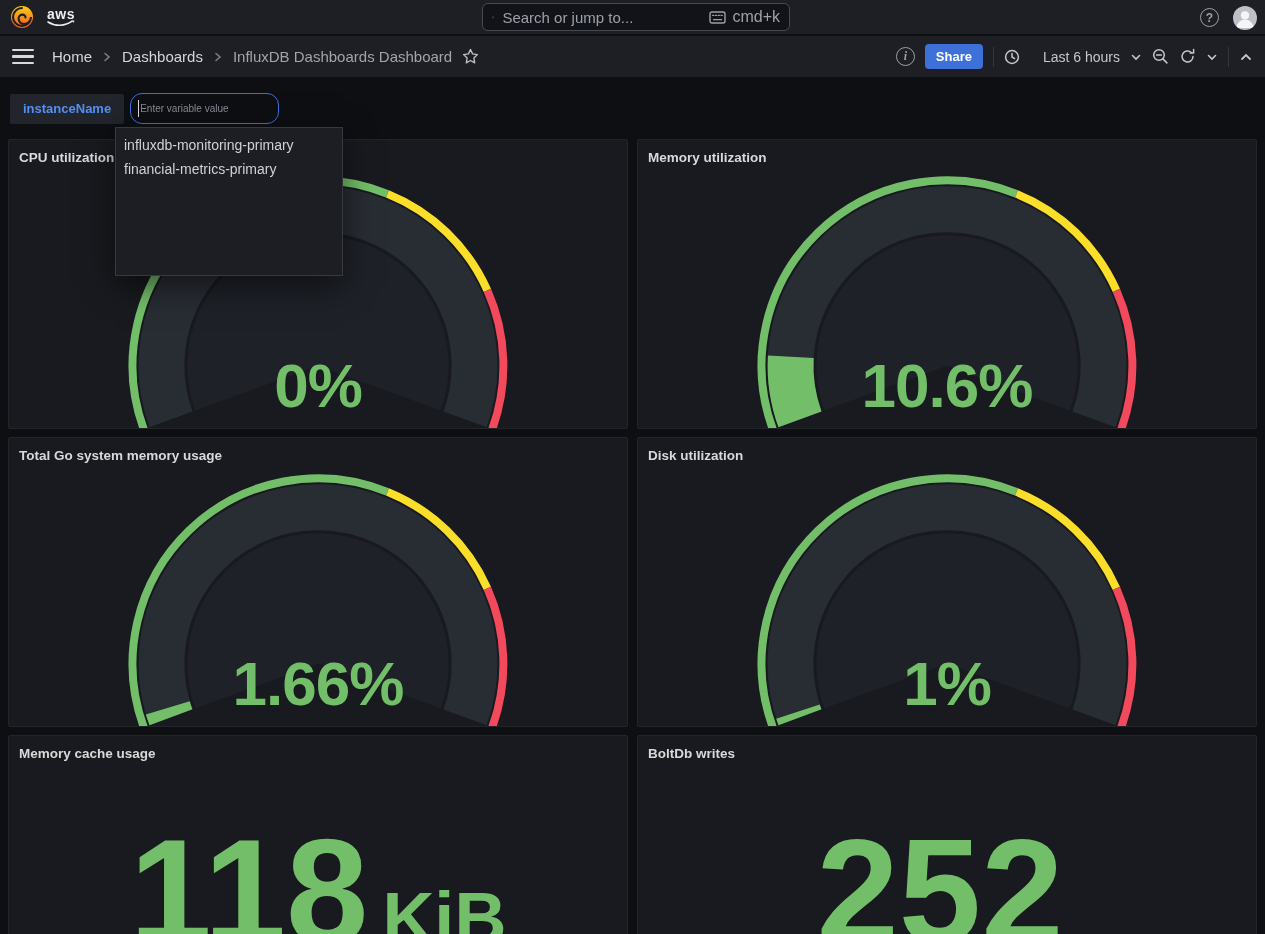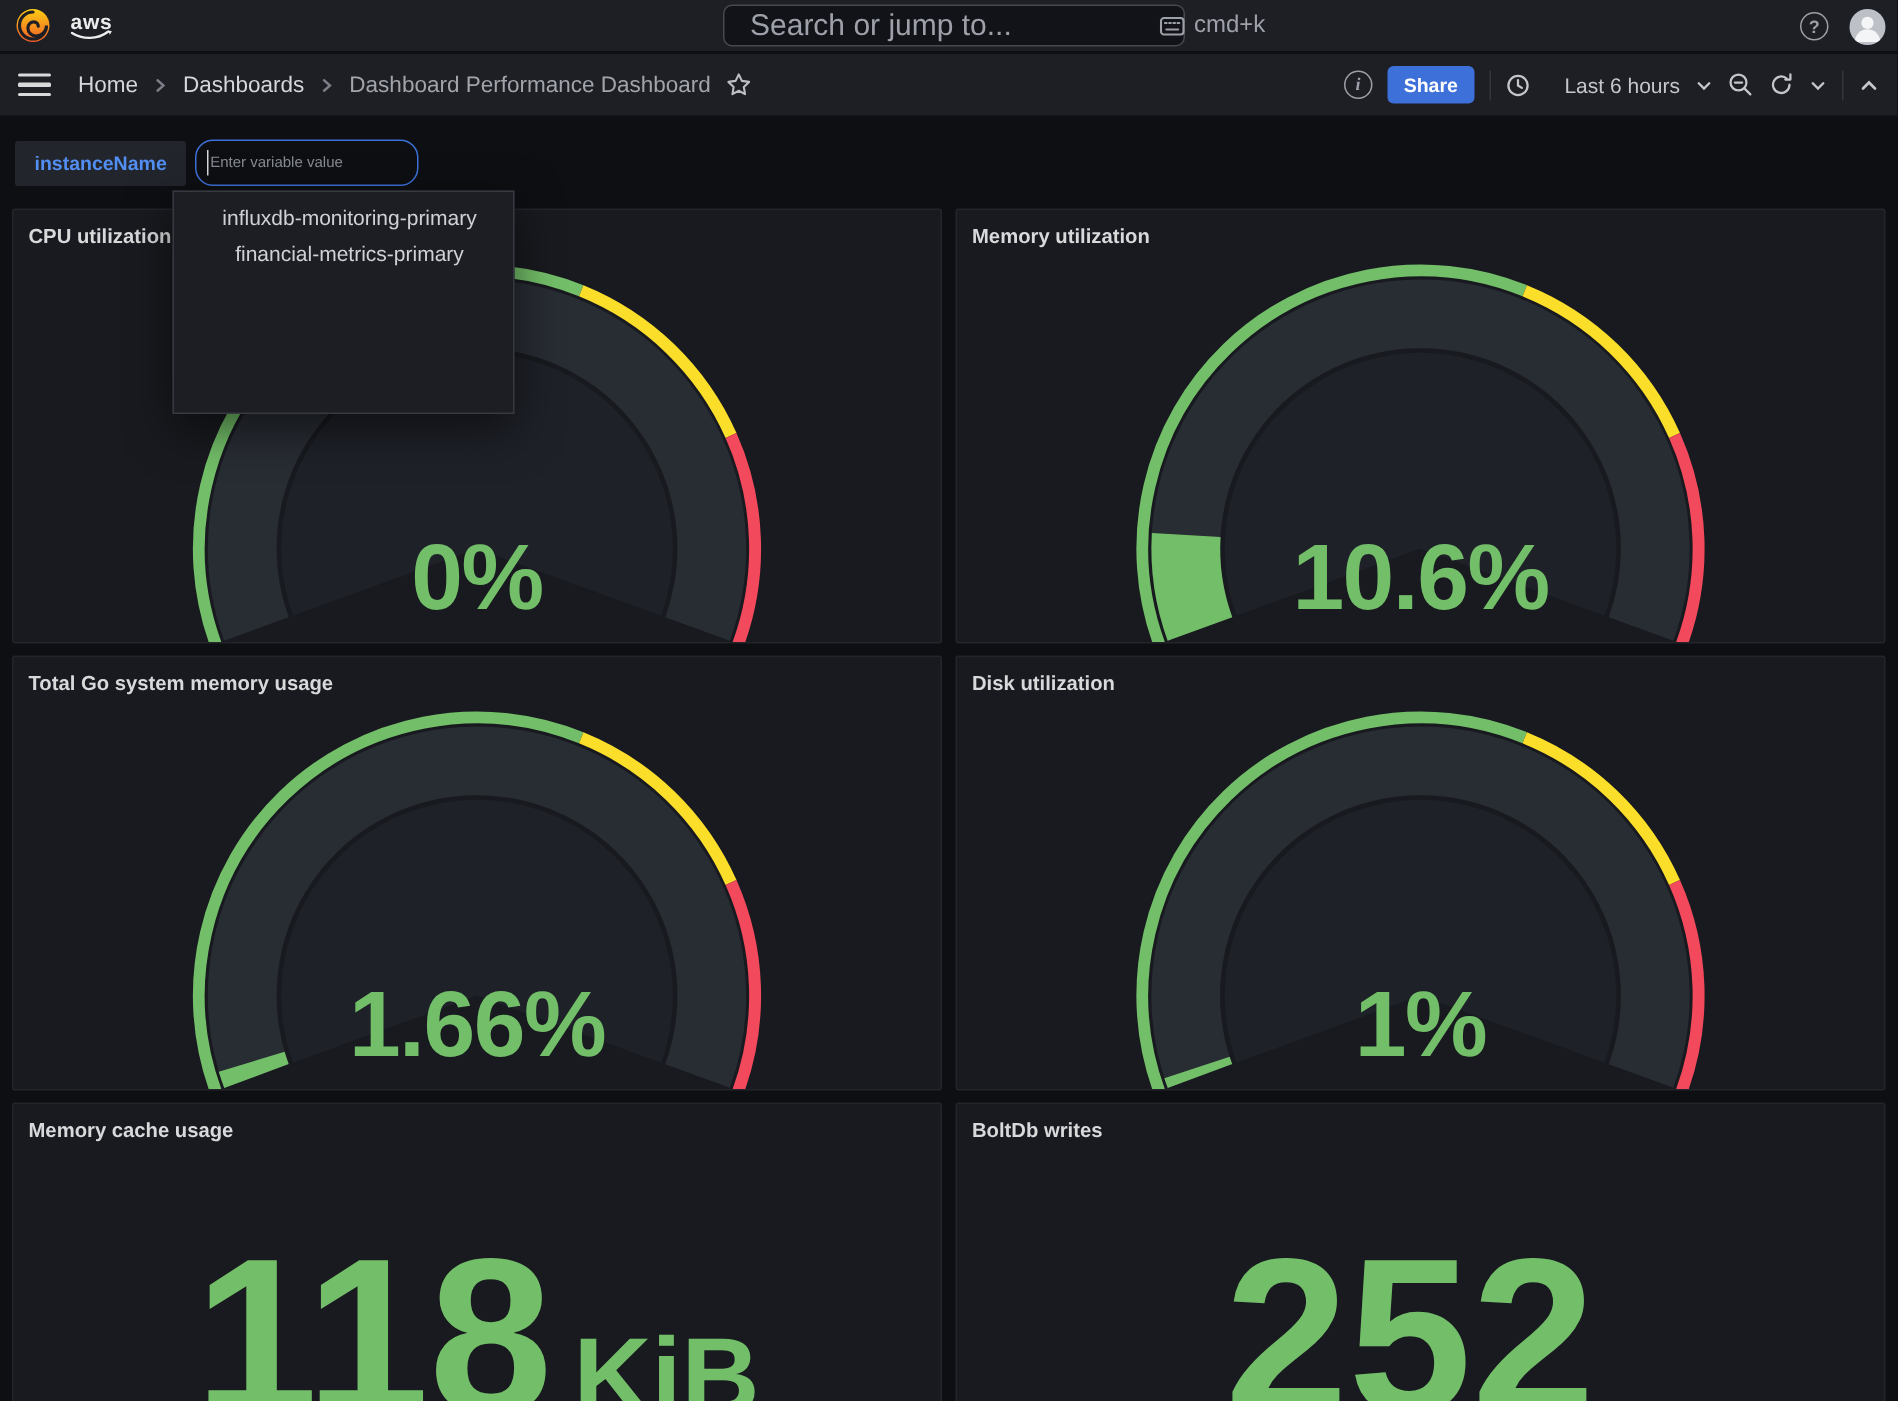--- a/index.html
+++ b/index.html
@@ -10,21 +10,21 @@
   
   .topbar { position:absolute; top:0; left:0; right:0; height:35px; background:#1d1f25;
     border-bottom:1px solid #0c0d10; display:flex; }
   .tb-left { display:flex; align-items:center; gap:12px; padding-left:10px; }
   .aws-logo { display:flex; flex-direction:column; align-items:center; margin-top:2px; }
   .aws-text { color:#eceded; font-size:14px; font-weight:700; line-height:12px; letter-spacing:.5px; }
   .searchbox { position:absolute; left:482px; top:3px; width:308px; height:28px;
     background:#111319; border:1px solid #46494f; border-radius:6px;
     display:flex; align-items:center; padding:0 9px; gap:8px; }
   .searchbox input { flex:1; background:transparent; border:none; outline:none;
-    color:#e5e5e5; font-size:20px; font-family:inherit; }
+    color:#e5e5e5; font-size:15px; font-family:inherit; }
   .searchbox input::placeholder { color:#9da0a8; opacity:1; }
   .kbd-hint { display:flex; align-items:center; gap:6px; color:#9da0a8; font-size:16px; }
   .tb-right { position:absolute; right:8px; top:0; height:35px; display:flex; align-items:center; gap:14px; }
   .circle-icon { width:19px; height:19px; border:1.5px solid #9da0a8; border-radius:50%;
     color:#9da0a8; font-size:12px; font-weight:700; display:flex; align-items:center; justify-content:center; cursor:pointer; }
   .avatar { width:24px; height:24px; border-radius:50%; overflow:hidden; background:#bdc1c7; display:block; cursor:pointer; }
 
   
   .navbar { position:absolute; top:36px; left:0; right:0; height:41px; background:#1d1f25;
     display:flex; align-items:center; padding:0 12px; }
@@ -48,21 +48,21 @@
     padding:0 13px; color:#538ff2; font-size:13px; font-weight:700; }
   .var-input-wrap { position:relative; margin-left:6px; }
   .var-input { width:149px; height:31px; background:#0e0f13; border:1px solid #3d71d9;
     border-radius:12px; color:#cfd0d4; font-size:10px; padding:0 7px 0 9px; outline:none; font-family:inherit; }
   .var-input::placeholder { color:#878b93; opacity:1; }
   .caret { position:absolute; left:8px; top:7px; width:1px; height:17px; background:#d8d9da; }
 
   
   .dropdown { position:absolute; left:115px; top:127px; width:228px; height:149px;
     background:#1c1e24; border:1px solid #36393f; box-shadow:0 10px 30px rgba(0,0,0,.55);
-    z-index:50; padding-top:5px;text-align:center; }
+    z-index:50; padding-top:5px; }
   .dd-item { height:24px; line-height:24px; padding-left:8px; color:#d0d1d6; font-size:14px; cursor:pointer; }
 
   
   .grid { position:absolute; top:139px; left:8px; width:1249px;
     display:grid; grid-template-columns:620px 620px; gap:8px 9px; }
   .panel { height:290px; background:#181a1f; border:1px solid #23252b; border-radius:2px;
     position:relative; overflow:hidden; }
   .panel-title { height:34px; display:flex; align-items:center; padding:0 10px;
     color:#d8d9da; font-size:13.5px; font-weight:600; cursor:pointer; white-space:nowrap; }
   .panel-body { position:relative; height:254px; }
@@ -139,21 +139,21 @@
         <svg width="10" height="10" viewBox="0 0 10 10">
             <path d="M3 1.5L7 5 3 8.5" fill="none" stroke="#7b7e86" stroke-width="1.6" stroke-linecap="round"></path>
           </svg>
       </span>
       <span class="crumb">Dashboards</span>
       <span class="sep">
         <svg width="10" height="10" viewBox="0 0 10 10">
             <path d="M3 1.5L7 5 3 8.5" fill="none" stroke="#7b7e86" stroke-width="1.6" stroke-linecap="round"></path>
           </svg>
       </span>
-      <span class="crumb current">Dashboard Performance Dashboard</span>
+      <span class="crumb current">InfluxDB Dashboards Dashboard</span>
     </div>
     <span class="star-btn">
       <svg width="17" height="17" viewBox="0 0 17 17">
         <path d="M8.5 1.6l2.1 4.3 4.8.7-3.5 3.4.8 4.8-4.2-2.3-4.2 2.3.8-4.8L1.6 6.6l4.8-.7z" fill="none" stroke="#bcbec4" stroke-width="1.4" stroke-linejoin="round"></path>
       </svg>
     </span>
 
     <div class="nav-right">
       <span class="circle-icon" style="font-style:italic; font-family:'Liberation Serif',serif;">i</span>
       <button class="share-btn">Share</button>

